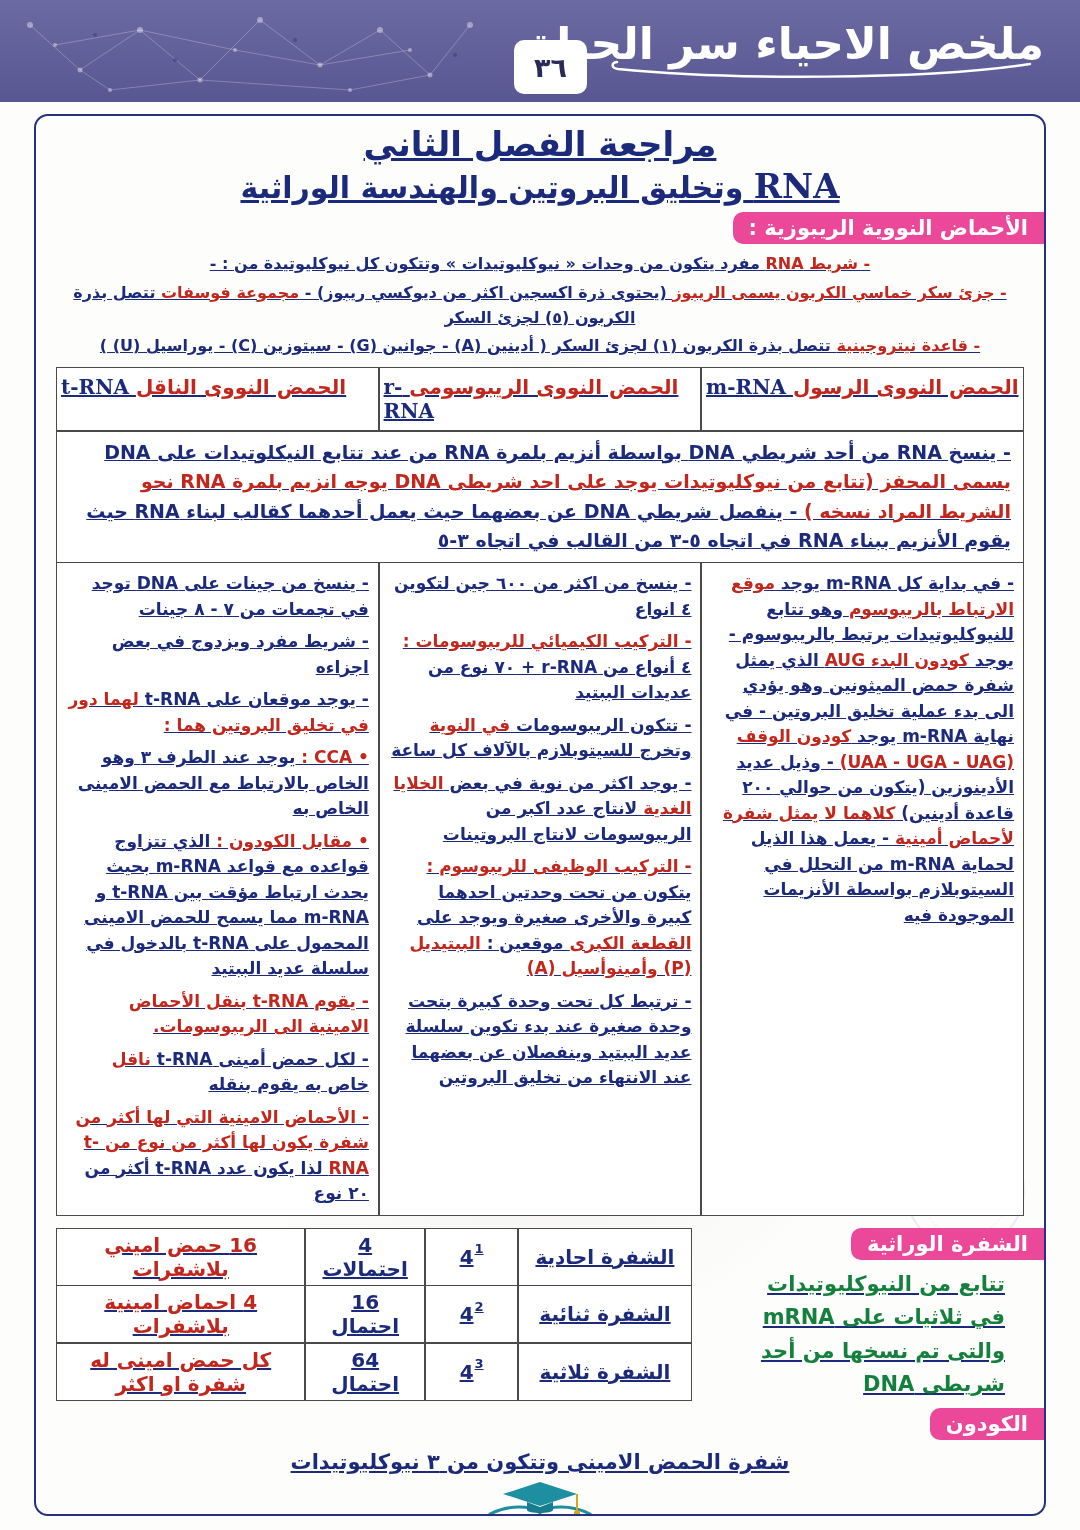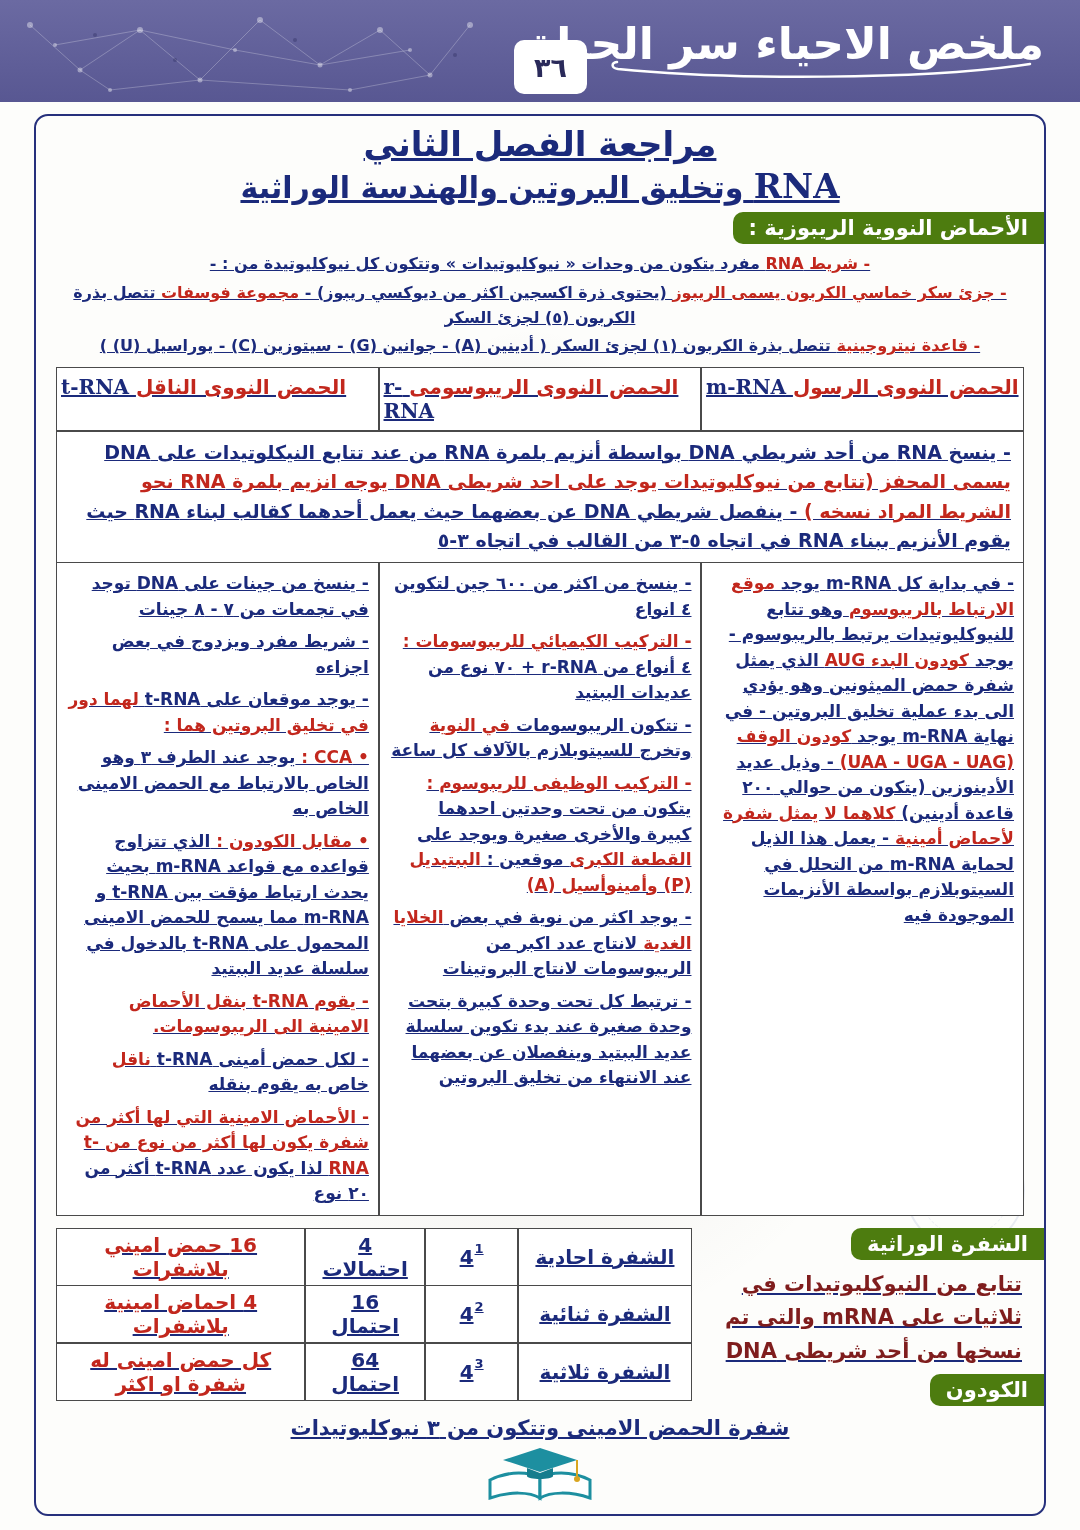--- a/index.html
+++ b/index.html
@@ -29,21 +29,21 @@
   .page-num-box { position:absolute; top:40px; left:514px; width:73px; height:54px; background:#ffffff; border-radius:10px;
     display:flex; align-items:center; justify-content:center; font-size:27px; font-weight:bold; color:#2a2a5a; }
 
   
   .main-box { position:absolute; top:114px; left:34px; right:34px; bottom:14px;
     border:2px solid #26307c; border-radius:14px; padding:8px 20px 6px; overflow:hidden; z-index:1;text-decoration:underline; }
   .title1 { text-align:center; font-size:34px; font-weight:bold; color:#1b2a7b; }
   .title2 { text-align:center; font-size:30px; font-weight:bold; color:#1b2a7b; direction:rtl; margin-top:2px; }
   .title2 .en { font-family:"DejaVu Serif", serif; font-size:34px; }
 
-  .badge { display:inline-block; background:#4d7c0f; color:#ffffff; font-weight:bold; font-size:21px;
+  .badge { display:inline-block; background:#ec4899; color:#ffffff; font-weight:bold; font-size:21px;
     padding:4px 16px; border-radius:10px 0 0 10px; }
   .badge-row { direction:rtl; text-align:right; margin-top:6px; }
   .badge.flush { margin-left:0; margin-right:-20px; }
 
   
   .bullets { direction:rtl; margin-top:8px; font-size:16px; font-weight:bold; line-height:1.55; text-align:center; }
   .bullet { margin-bottom:4px; }
   .seg-r { color:#c2271d; }
   .seg-b { color:#1b2a7b; }
 
@@ -54,21 +54,21 @@
   .th { font-size:20px; font-weight:bold; color:#c2271d; text-align:left; padding:7px 4px; }
   .th .en { font-family:"DejaVu Serif", serif; color:#1b2a7b; }
   .span-row { grid-column:1/-1; font-size:19px; font-weight:bold; line-height:1.55; padding:6px 12px; text-align:right; }
   .col-cell { padding:8px 9px; font-size:17px; font-weight:bold; line-height:1.5; text-align:right; }
   .col-cell .item { margin-bottom:7px; }
   .col-cell .item:last-child { margin-bottom:0; }
 
   
   .bottom { direction:rtl; display:flex; gap:14px; margin-top:12px; align-items:flex-start; }
   .gc-right { width:318px; flex:0 0 auto; text-align:right; }
-  .gc-text { font-size:21px; font-weight:bold; color:#7f1d1d; line-height:1.6; margin:8px 2px 6px; }
+  .gc-text { font-size:21px; font-weight:bold; color:#15803d; line-height:1.6; margin:8px 19px 6px; }
   .gc-table { flex:1; direction:rtl; display:grid; grid-template-columns:1.6fr 0.85fr 1.1fr 2.3fr; gap:1.6px;
     background:#4a4a4a; border:1.6px solid #4a4a4a; }
   .gc-cell { background:#fff; display:flex; align-items:center; justify-content:center; text-align:center;
     font-weight:bold; font-size:20px; min-height:52px; padding:4px 8px; color:#1b2a7b; }
   .gc-cell.red { color:#c2271d; }
   .exp { font-size:13px; position:relative; top:-8px; margin-left:1px; }
   .codon-text { text-align:center; font-size:21px; font-weight:bold; color:#1b2a7b; margin-top:10px; direction:rtl; }
 
   
   .logo { margin-top:6px; display:flex; flex-direction:column; align-items:center; }
@@ -154,22 +154,22 @@
     <div class="span-row"><span class="seg-b">- ينسخ RNA من أحد شريطي DNA بواسطة أنزيم بلمرة RNA من عند تتابع النيكلوتيدات على DNA </span><span class="seg-r">يسمى المحفز (تتابع من نيوكليوتيدات يوجد على احد شريطى DNA يوجه انزيم بلمرة RNA نحو الشريط المراد نسخه )</span><span class="seg-b"> - ينفصل شريطي DNA عن بعضهما حيث يعمل أحدهما كقالب لبناء RNA حيث يقوم الأنزيم ببناء RNA في اتجاه ٥-٣ من القالب في اتجاه ٣-٥</span></div>
 
     <div class="col-cell">
       <div class="item"><span class="seg-b">- في بداية كل m-RNA يوجد </span><span class="seg-r">موقع الارتباط بالريبوسوم</span><span class="seg-b"> وهو تتابع للنيوكليوتيدات يرتبط بالريبوسوم - يوجد </span><span class="seg-r">كودون البدء AUG</span><span class="seg-b"> الذي يمثل شفرة حمض الميثونين وهو يؤدي الى بدء عملية تخليق البروتين - في نهاية m-RNA يوجد </span><span class="seg-r">كودون الوقف (UAA - UGA - UAG)</span><span class="seg-b"> - وذيل عديد الأدينوزين (يتكون من حوالي ٢٠٠ قاعدة أدينين) </span><span class="seg-r">كلاهما لا يمثل شفرة لأحماض أمينية</span><span class="seg-b"> - يعمل هذا الذيل لحماية m-RNA من التحلل في السيتوبلازم بواسطة الأنزيمات الموجودة فيه</span></div>
     </div>
 
     <div class="col-cell">
       <div class="item"><span class="seg-b">- ينسخ من اكثر من ٦٠٠ جين لتكوين ٤ انواع</span></div>
       <div class="item"><span class="seg-r">- التركيب الكيميائي للريبوسومات :</span><span class="seg-b"> ٤ أنواع من r-RNA + ٧٠ نوع من عديدات الببتيد</span></div>
       <div class="item"><span class="seg-b">- تتكون الريبوسومات </span><span class="seg-r">في النوية</span><span class="seg-b"> وتخرج للسيتوبلازم بالآلاف كل ساعة</span></div>
+      <div class="item"><span class="seg-b">- يوجد اكثر من نوية في بعض </span><span class="seg-r">الخلايا الغدية</span><span class="seg-b"> لانتاج عدد اكبر من الريبوسومات لانتاج البروتينات</span></div>
       <div class="item"><span class="seg-r">- التركيب الوظيفى للريبوسوم :</span><span class="seg-b"> يتكون من تحت وحدتين احدهما كبيرة والأخرى صغيرة ويوجد على </span><span class="seg-r">القطعة الكبرى</span><span class="seg-b"> موقعين : </span><span class="seg-r">الببتيديل (P) وأمينوأسيل (A)</span></div>
-      <div class="item"><span class="seg-b">- يوجد اكثر من نوية في بعض </span><span class="seg-r">الخلايا الغدية</span><span class="seg-b"> لانتاج عدد اكبر من الريبوسومات لانتاج البروتينات</span></div>
       <div class="item"><span class="seg-b">- ترتبط كل تحت وحدة كبيرة بتحت وحدة صغيرة عند بدء تكوين سلسلة عديد الببتيد وينفصلان عن بعضهما عند الانتهاء من تخليق البروتين</span></div>
     </div>
 
     <div class="col-cell">
       <div class="item"><span class="seg-b">- ينسخ من جينات على DNA توجد في تجمعات من ٧ - ٨ جينات</span></div>
       <div class="item"><span class="seg-b">- شريط مفرد ويزدوج في بعض اجزاءه</span></div>
       <div class="item"><span class="seg-b">- يوجد موقعان على t-RNA </span><span class="seg-r">لهما دور في تخليق البروتين هما :</span></div>
       <div class="item"><span class="seg-r">• CCA : </span><span class="seg-b">يوجد عند الطرف ٣ وهو الخاص بالارتباط مع الحمض الامينى الخاص به</span></div>
       <div class="item"><span class="seg-r">• مقابل الكودون : </span><span class="seg-b">الذي تتزاوج قواعده مع قواعد m-RNA بحيث يحدث ارتباط مؤقت بين t-RNA و m-RNA مما يسمح للحمض الامينى المحمول على t-RNA بالدخول في سلسلة عديد الببتيد</span></div>
       <div class="item"><span class="seg-r">- يقوم t-RNA بنقل الأحماض الامينية الى الريبوسومات.</span></div>

